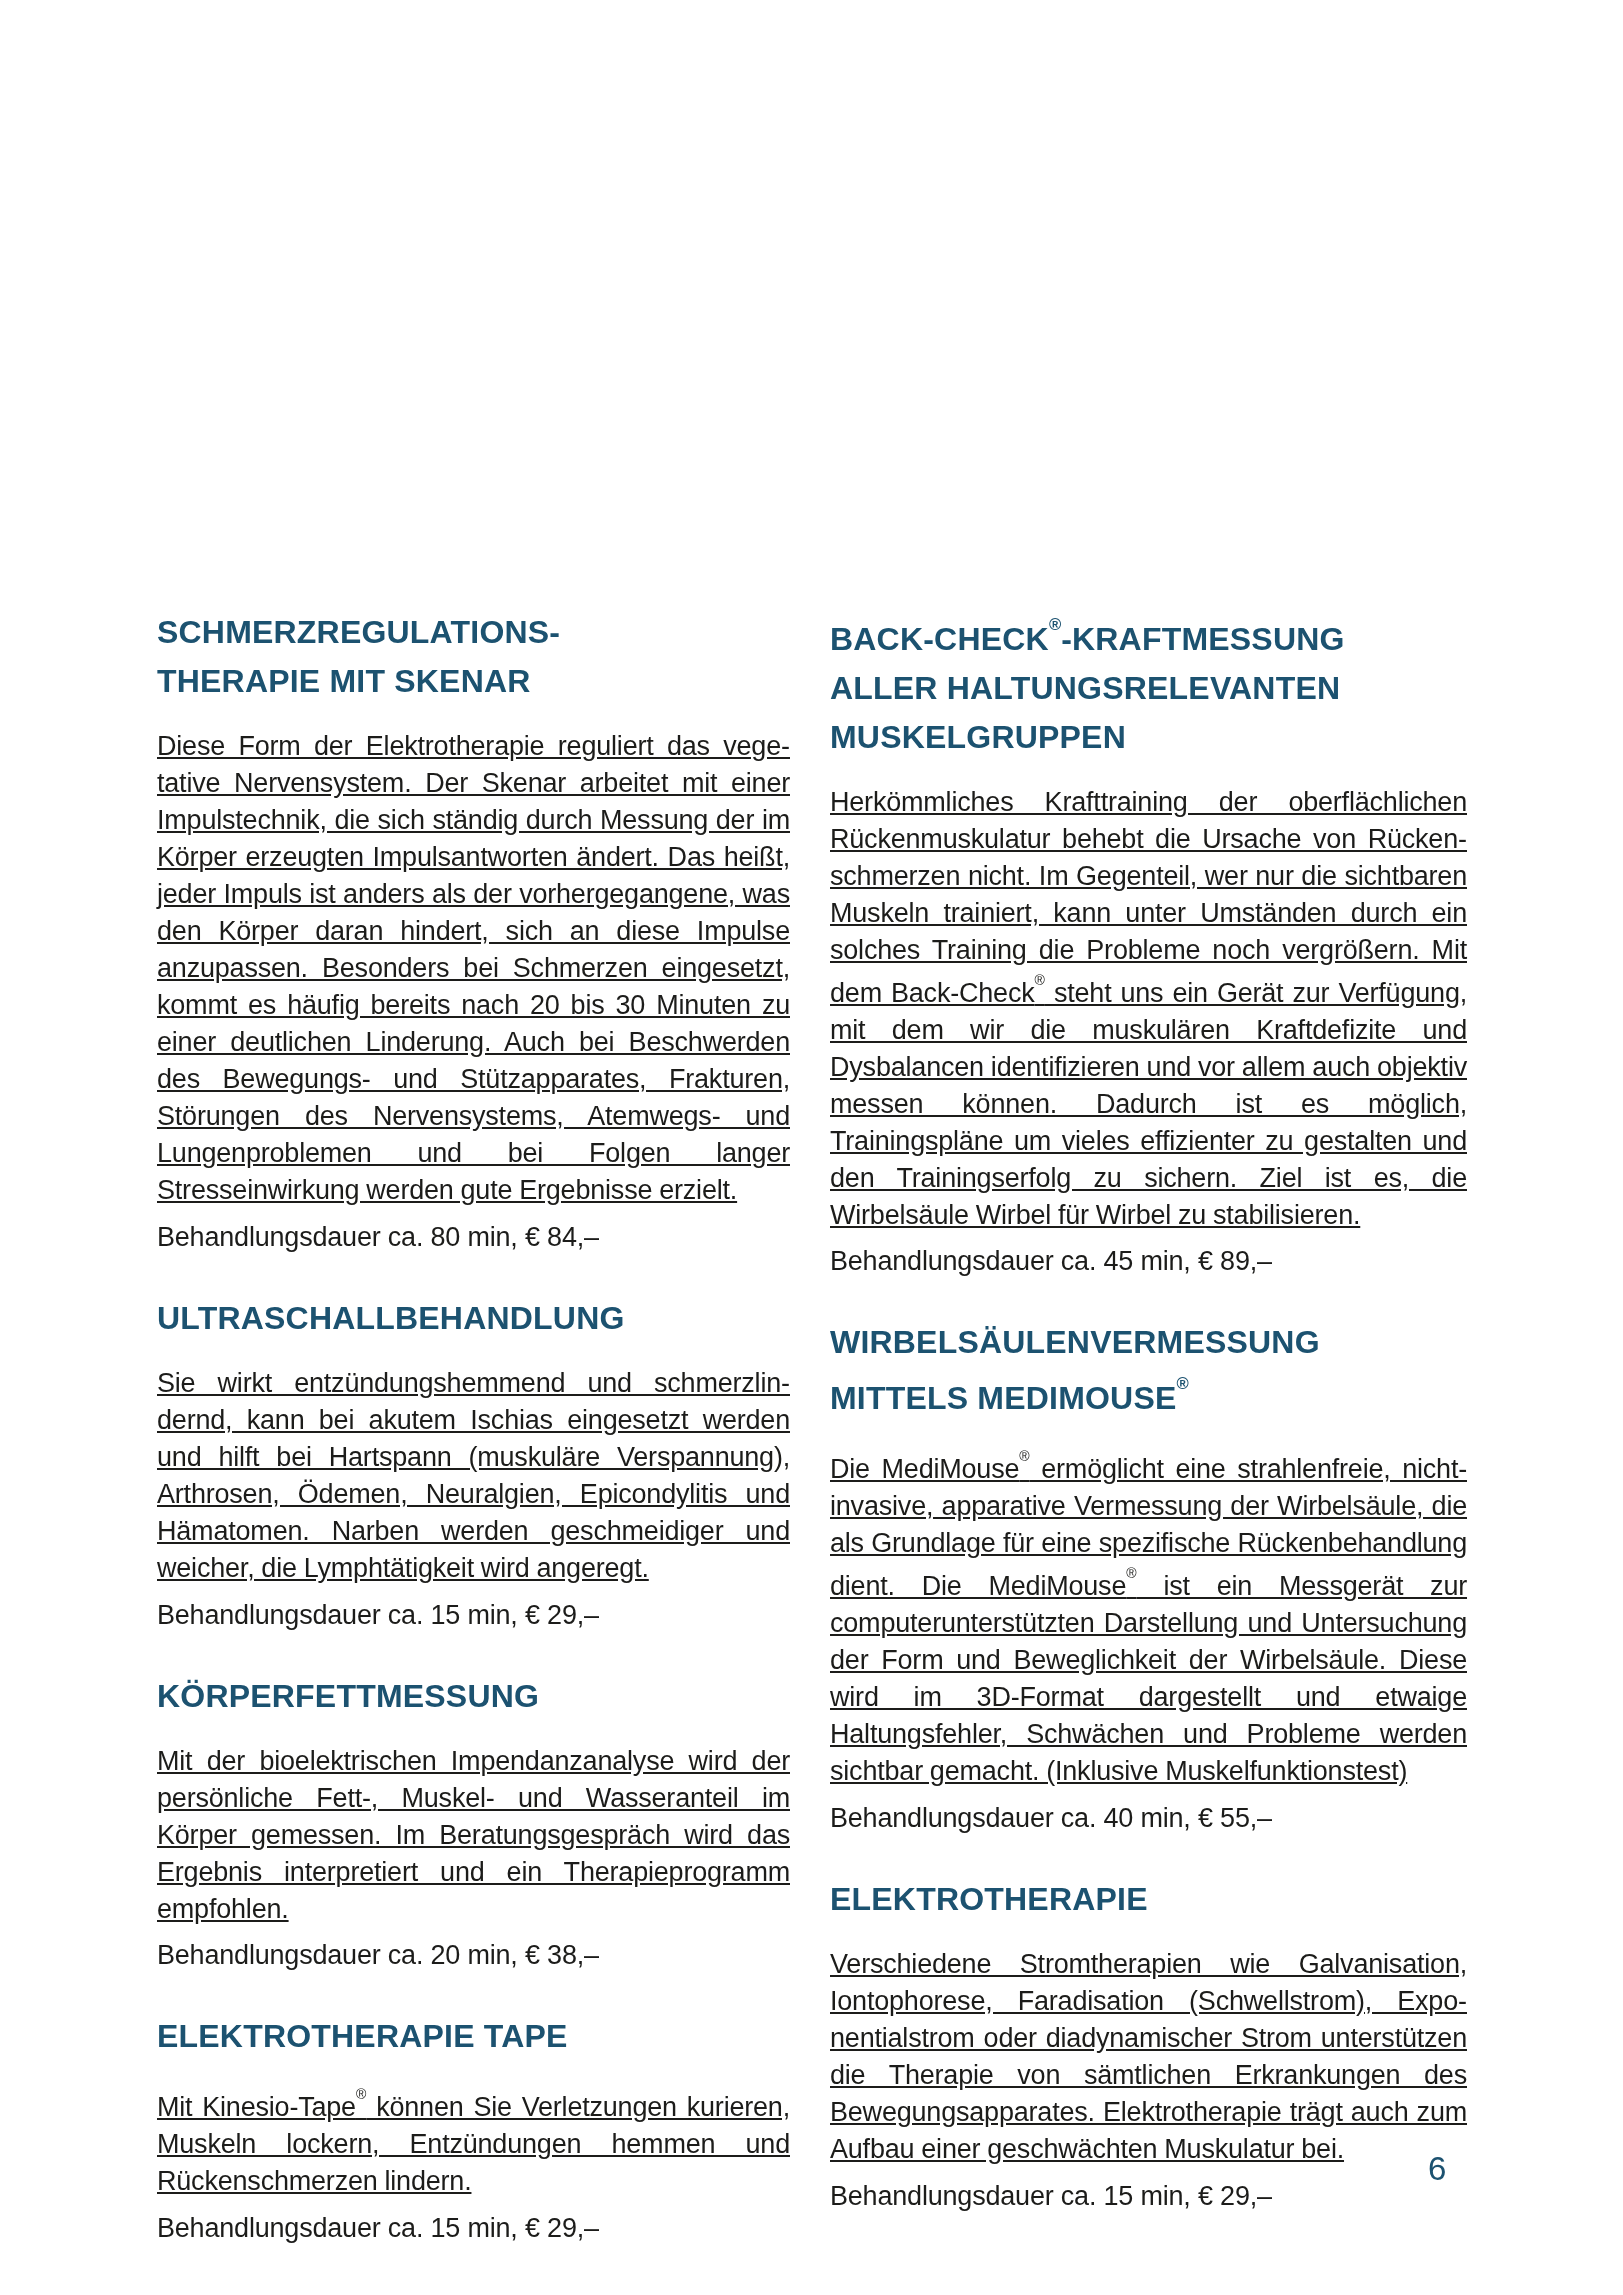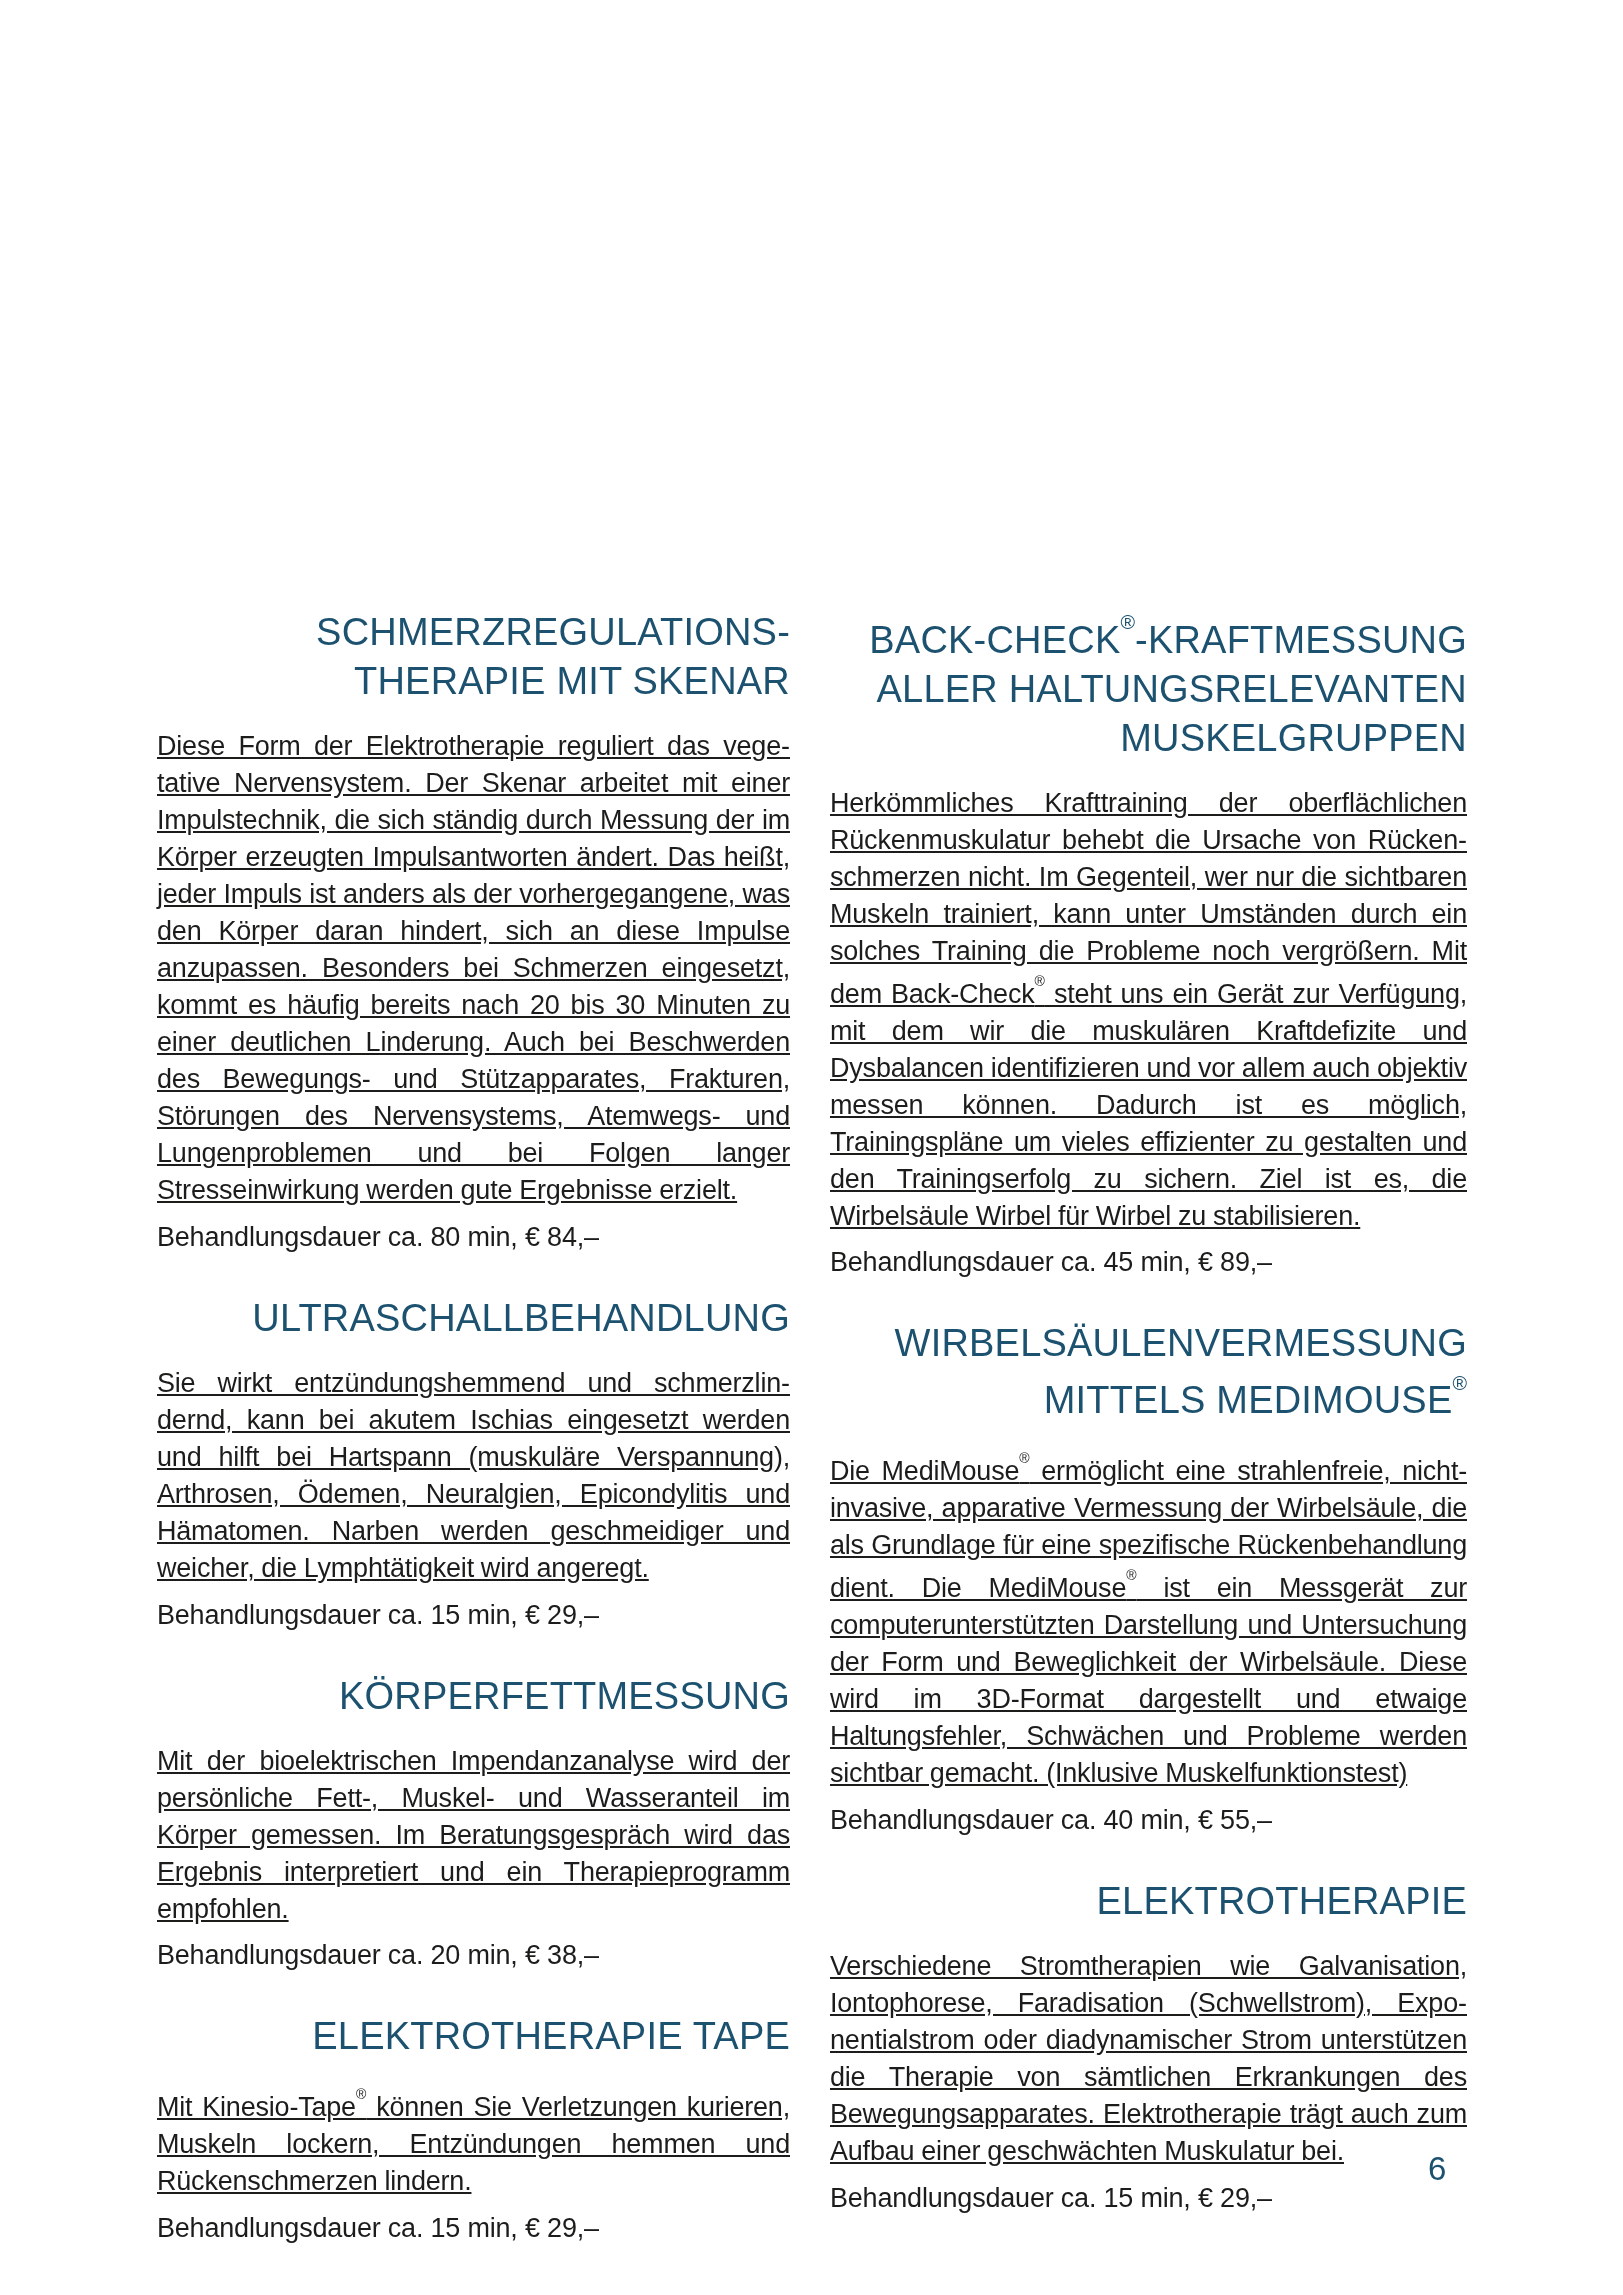--- a/index.html
+++ b/index.html
@@ -11,24 +11,23 @@
     color: var(--body-text-color, #1c1c1a);
   }
   .columns {
     position: absolute; left: 157px; top: 608px;
     width: 1310px; display: flex; gap: 40px;
   }
   .col { width: 633px; }
   .col-right { width: 637px; }
   .sec + .sec { margin-top: 38px; }
   .sec-heading {
-    font-size: 38px; line-height: 49px; font-weight: 400;
+    font-size: 32px; line-height: 49px; font-weight: 700;
     color: var(--heading-color, #1c5270);
     letter-spacing: 0.2px;
-    text-align: right;
   }
   .hline { display: block; }
   .sec-body {
     margin-top: 22px;
     font-size: 27px; line-height: 37px;
     text-align: justify;
     letter-spacing: -0.2px; word-spacing: -0.4px;
     hyphens: auto; text-decoration: underline; -webkit-hyphens: auto;
   }
   .prices { margin-top: 9.8px; }

